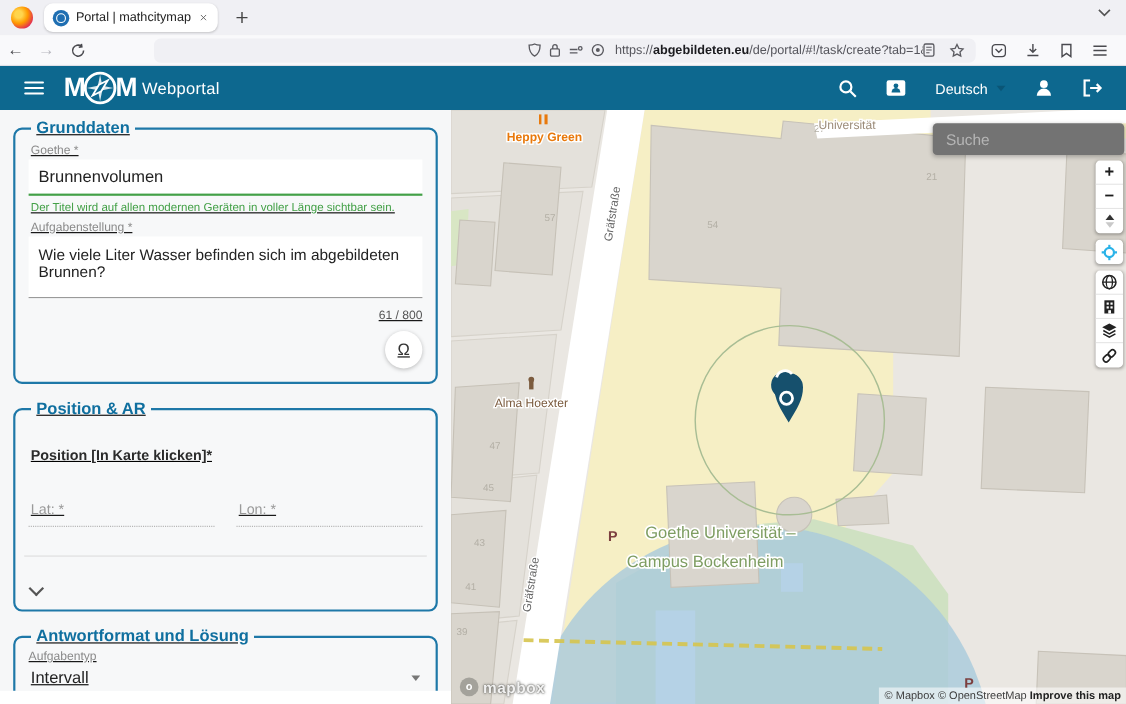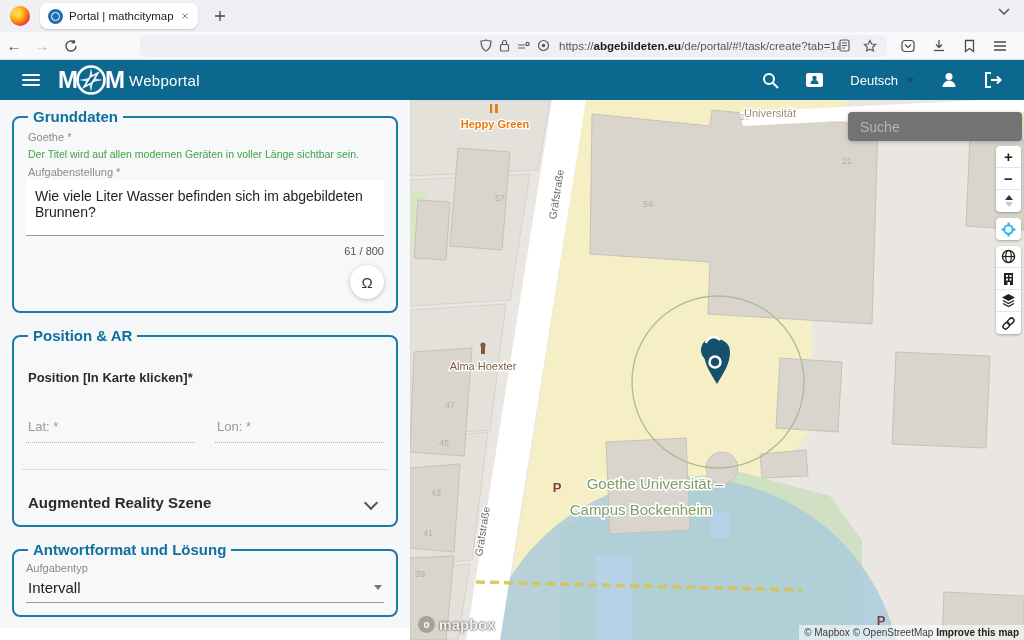--- a/index.html
+++ b/index.html
@@ -36,21 +36,21 @@
   .burger div { height:2px; background:#fff; margin:3px 0; border-radius:1px; }
   .brand { display:flex; align-items:center; margin-left:18px; font-weight:bold; }
   .brand .m { font-size:24px; letter-spacing:-1px; }
   .brand .compass { margin:0 -3px; }
   .brand .suffix { font-weight:normal; font-size:15px; margin-left:5px; letter-spacing:.3px; }
   .hdr-right { margin-left:auto; display:flex; align-items:center; gap:26px; margin-right:22px; }
   .lang { display:flex; align-items:center; gap:8px; font-size:13px; }
   .caret-down { width:0; height:0; border-left:4px solid transparent; border-right:4px solid transparent; border-top:5px solid #0a5576; }
 
   
-  .content { display:flex; height:528px; }
+  .content { display:flex; height:528px;text-decoration:underline; }
   .form-panel { width:410px; background:#f6f7f8; overflow:hidden; padding-top:6px; }
   fieldset { border:2px solid #1e78a8; border-radius:8px; margin:2px 12px 14px 12px; padding:2px 12px 12px 12px; background:#f7f8f9; }
   legend { color:#0f6f9f; font-weight:bold; font-size:15px; padding:0 5px; margin-left:2px; }
   .flabel { font-size:11px; color:#8a8a8a; margin:4px 2px 2px 2px; }
   .input-line { background:#fff; border:none; border-bottom:2px solid #43a047; width:100%; padding:7px 9px; font-size:15px; color:#222;
     font-family:"Liberation Sans",sans-serif; }
   .hint { color:#43a047; font-size:10.5px; margin:5px 2px 6px 2px; }
   textarea.task { background:#fff; border:none; border-bottom:1px solid #9a9a9a; width:100%; height:56px; resize:none;
     padding:8px 9px; font-size:14px; color:#222; font-family:"Liberation Sans",sans-serif; }
   .charcount { text-align:right; font-size:11px; color:#555; margin-top:5px; }
@@ -210,39 +210,39 @@
   </div>
 </div>
 
 <div class="content">
 
   <div class="form-panel">
 
     <fieldset>
       <legend>Grunddaten</legend>
       <div class="flabel">Goethe *</div>
+      <input class="input-line" type="text" value="Brunnenvolumen" style="">
       <div class="hint">Der Titel wird auf allen modernen Geräten in voller Länge sichtbar sein.</div>
       <div class="flabel">Aufgabenstellung *</div>
       <textarea class="task" style="">Wie viele Liter Wasser befinden sich im abgebildeten Brunnen?</textarea>
       <div class="charcount">61 / 800</div>
       <div class="omega-row">
         <button class="omega-btn">Ω</button>
       </div>
     </fieldset>
 
     <fieldset style="padding-bottom:4px">
       <legend>Position &amp; AR</legend>
       <div class="pos-label">Position [In Karte klicken]*</div>
       <div class="latlon">
         <div class="cell">Lat: *</div>
         <div class="cell">Lon: *</div>
       </div>
       <hr class="divider">
       <div class="ar-row">
-        <span class="txt">Augmented Reality Szene</span>
         <span class="chev"></span>
       </div>
     </fieldset>
 
     <fieldset>
       <legend>Antwortformat und Lösung</legend>
       <div class="answer-grid">
         <div class="right">
           <div class="sel-label">Aufgabentyp</div>
           <div class="select-line">

